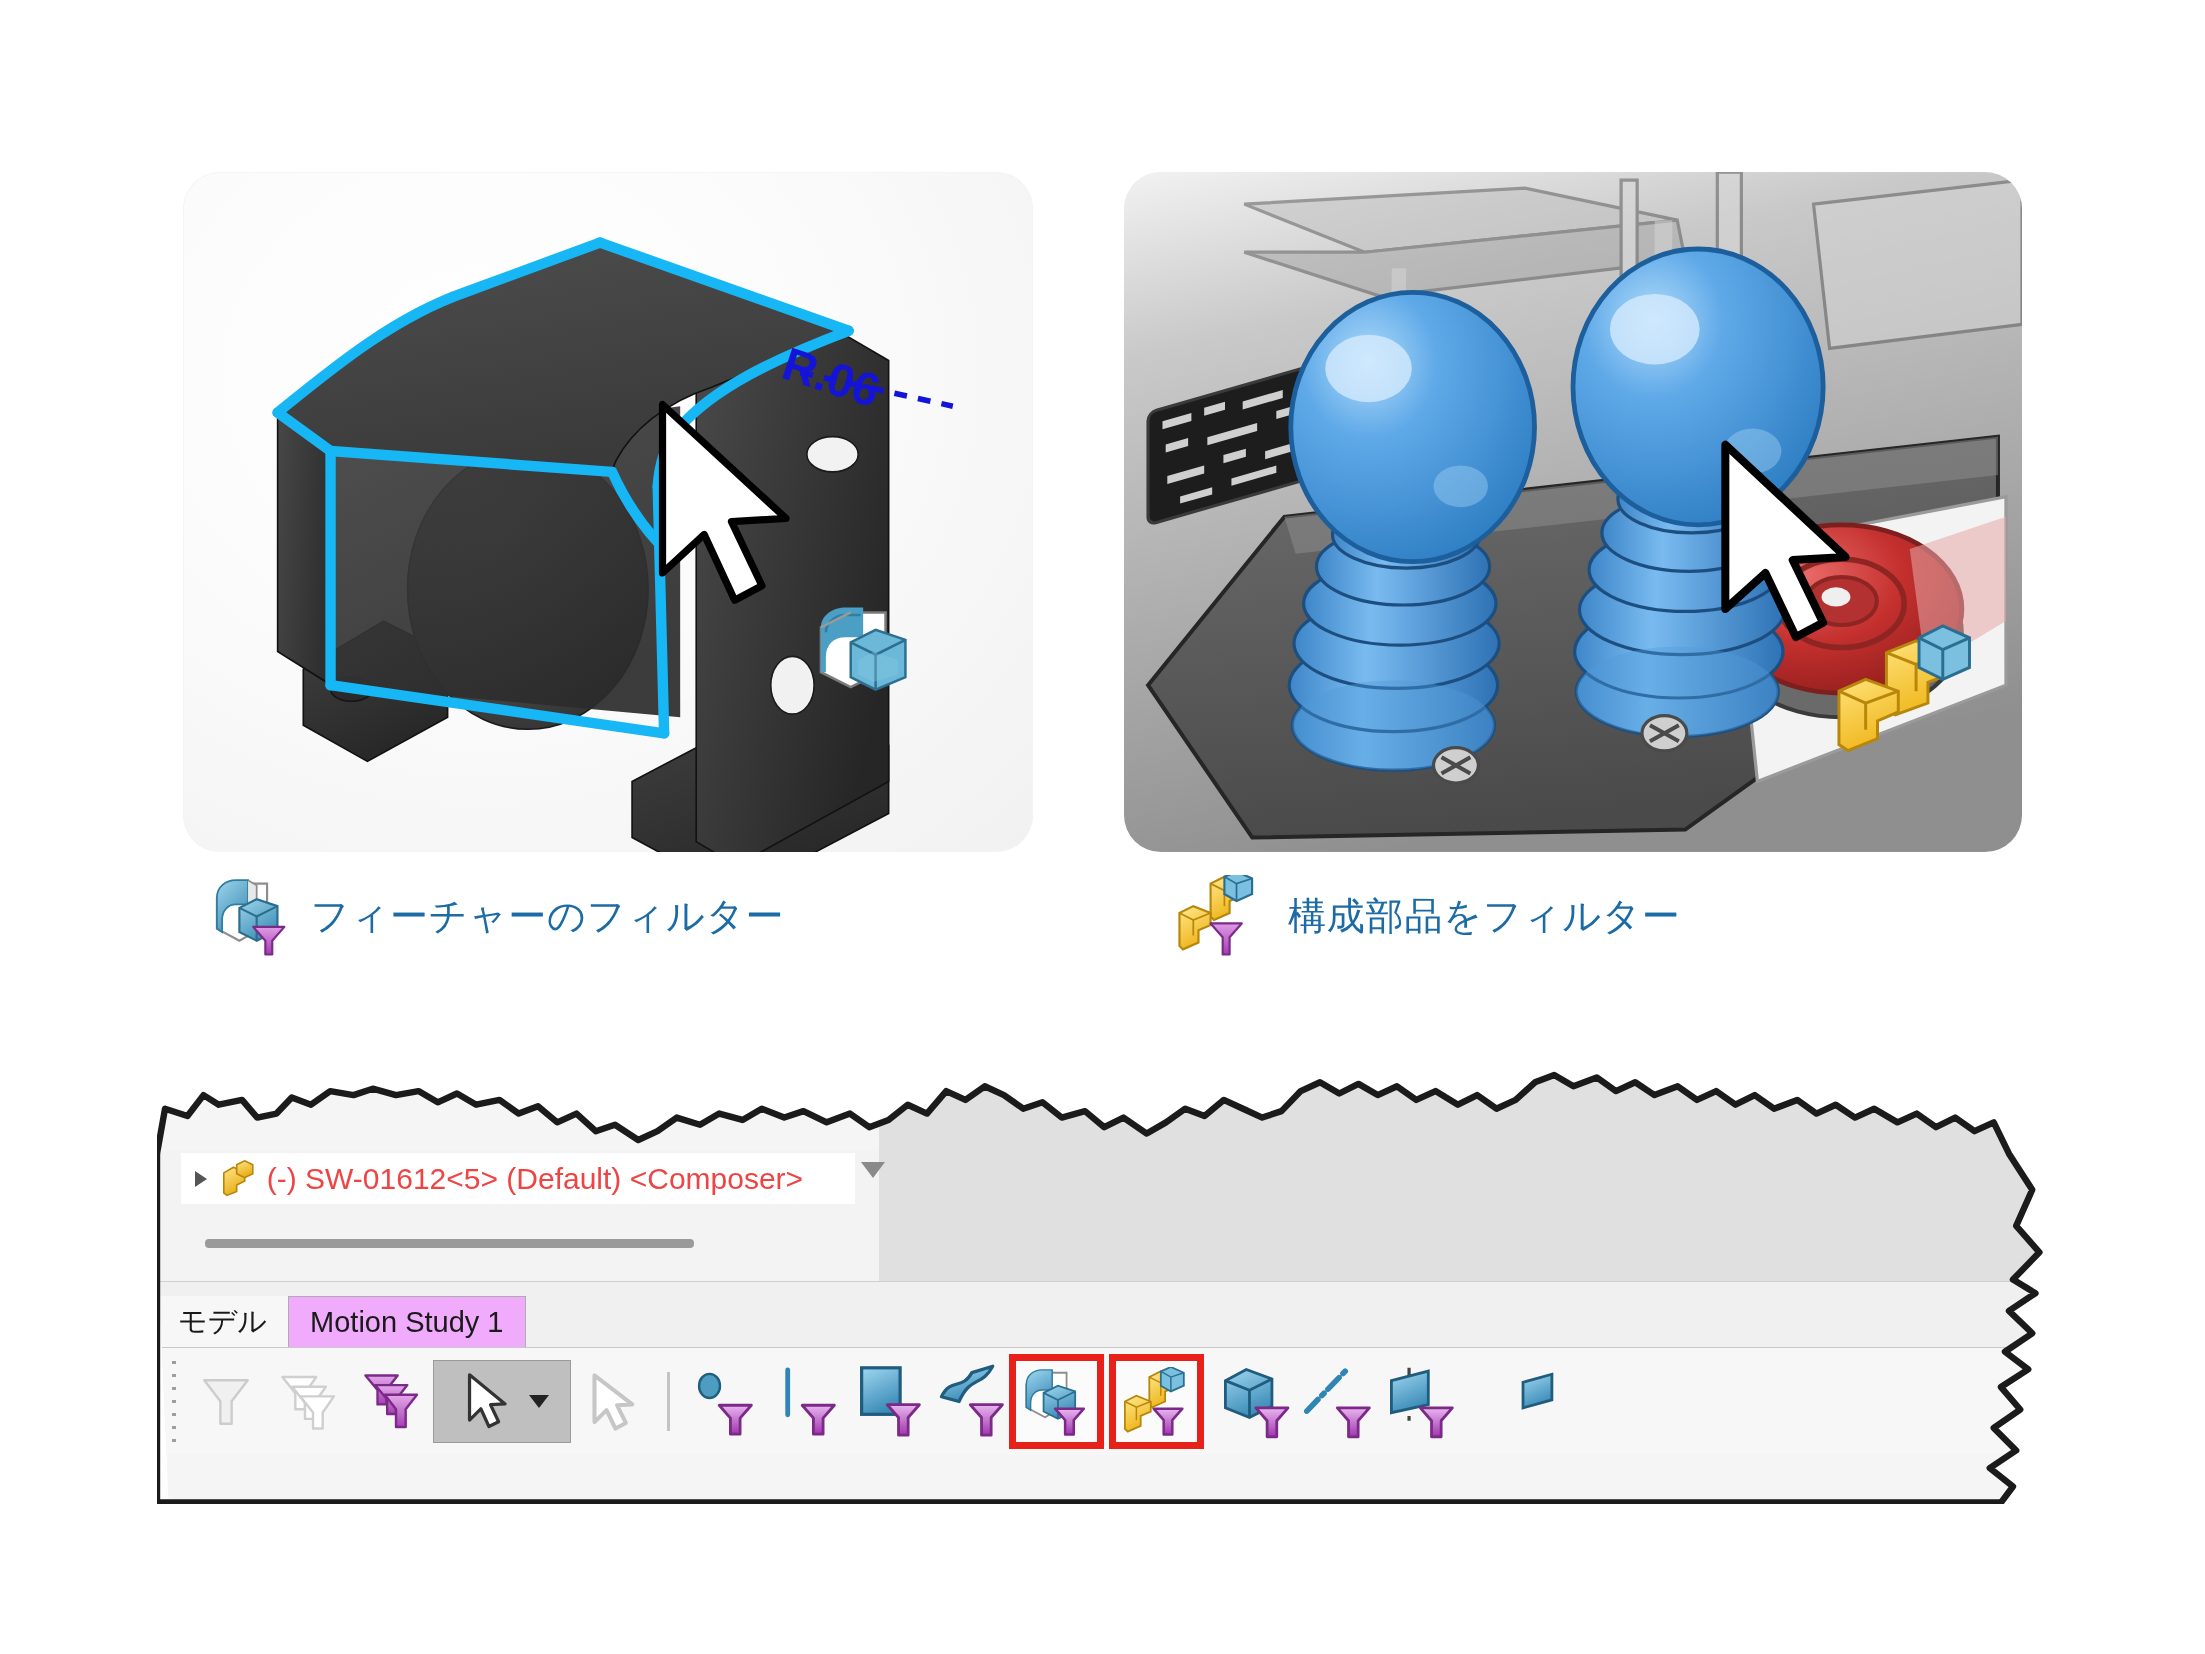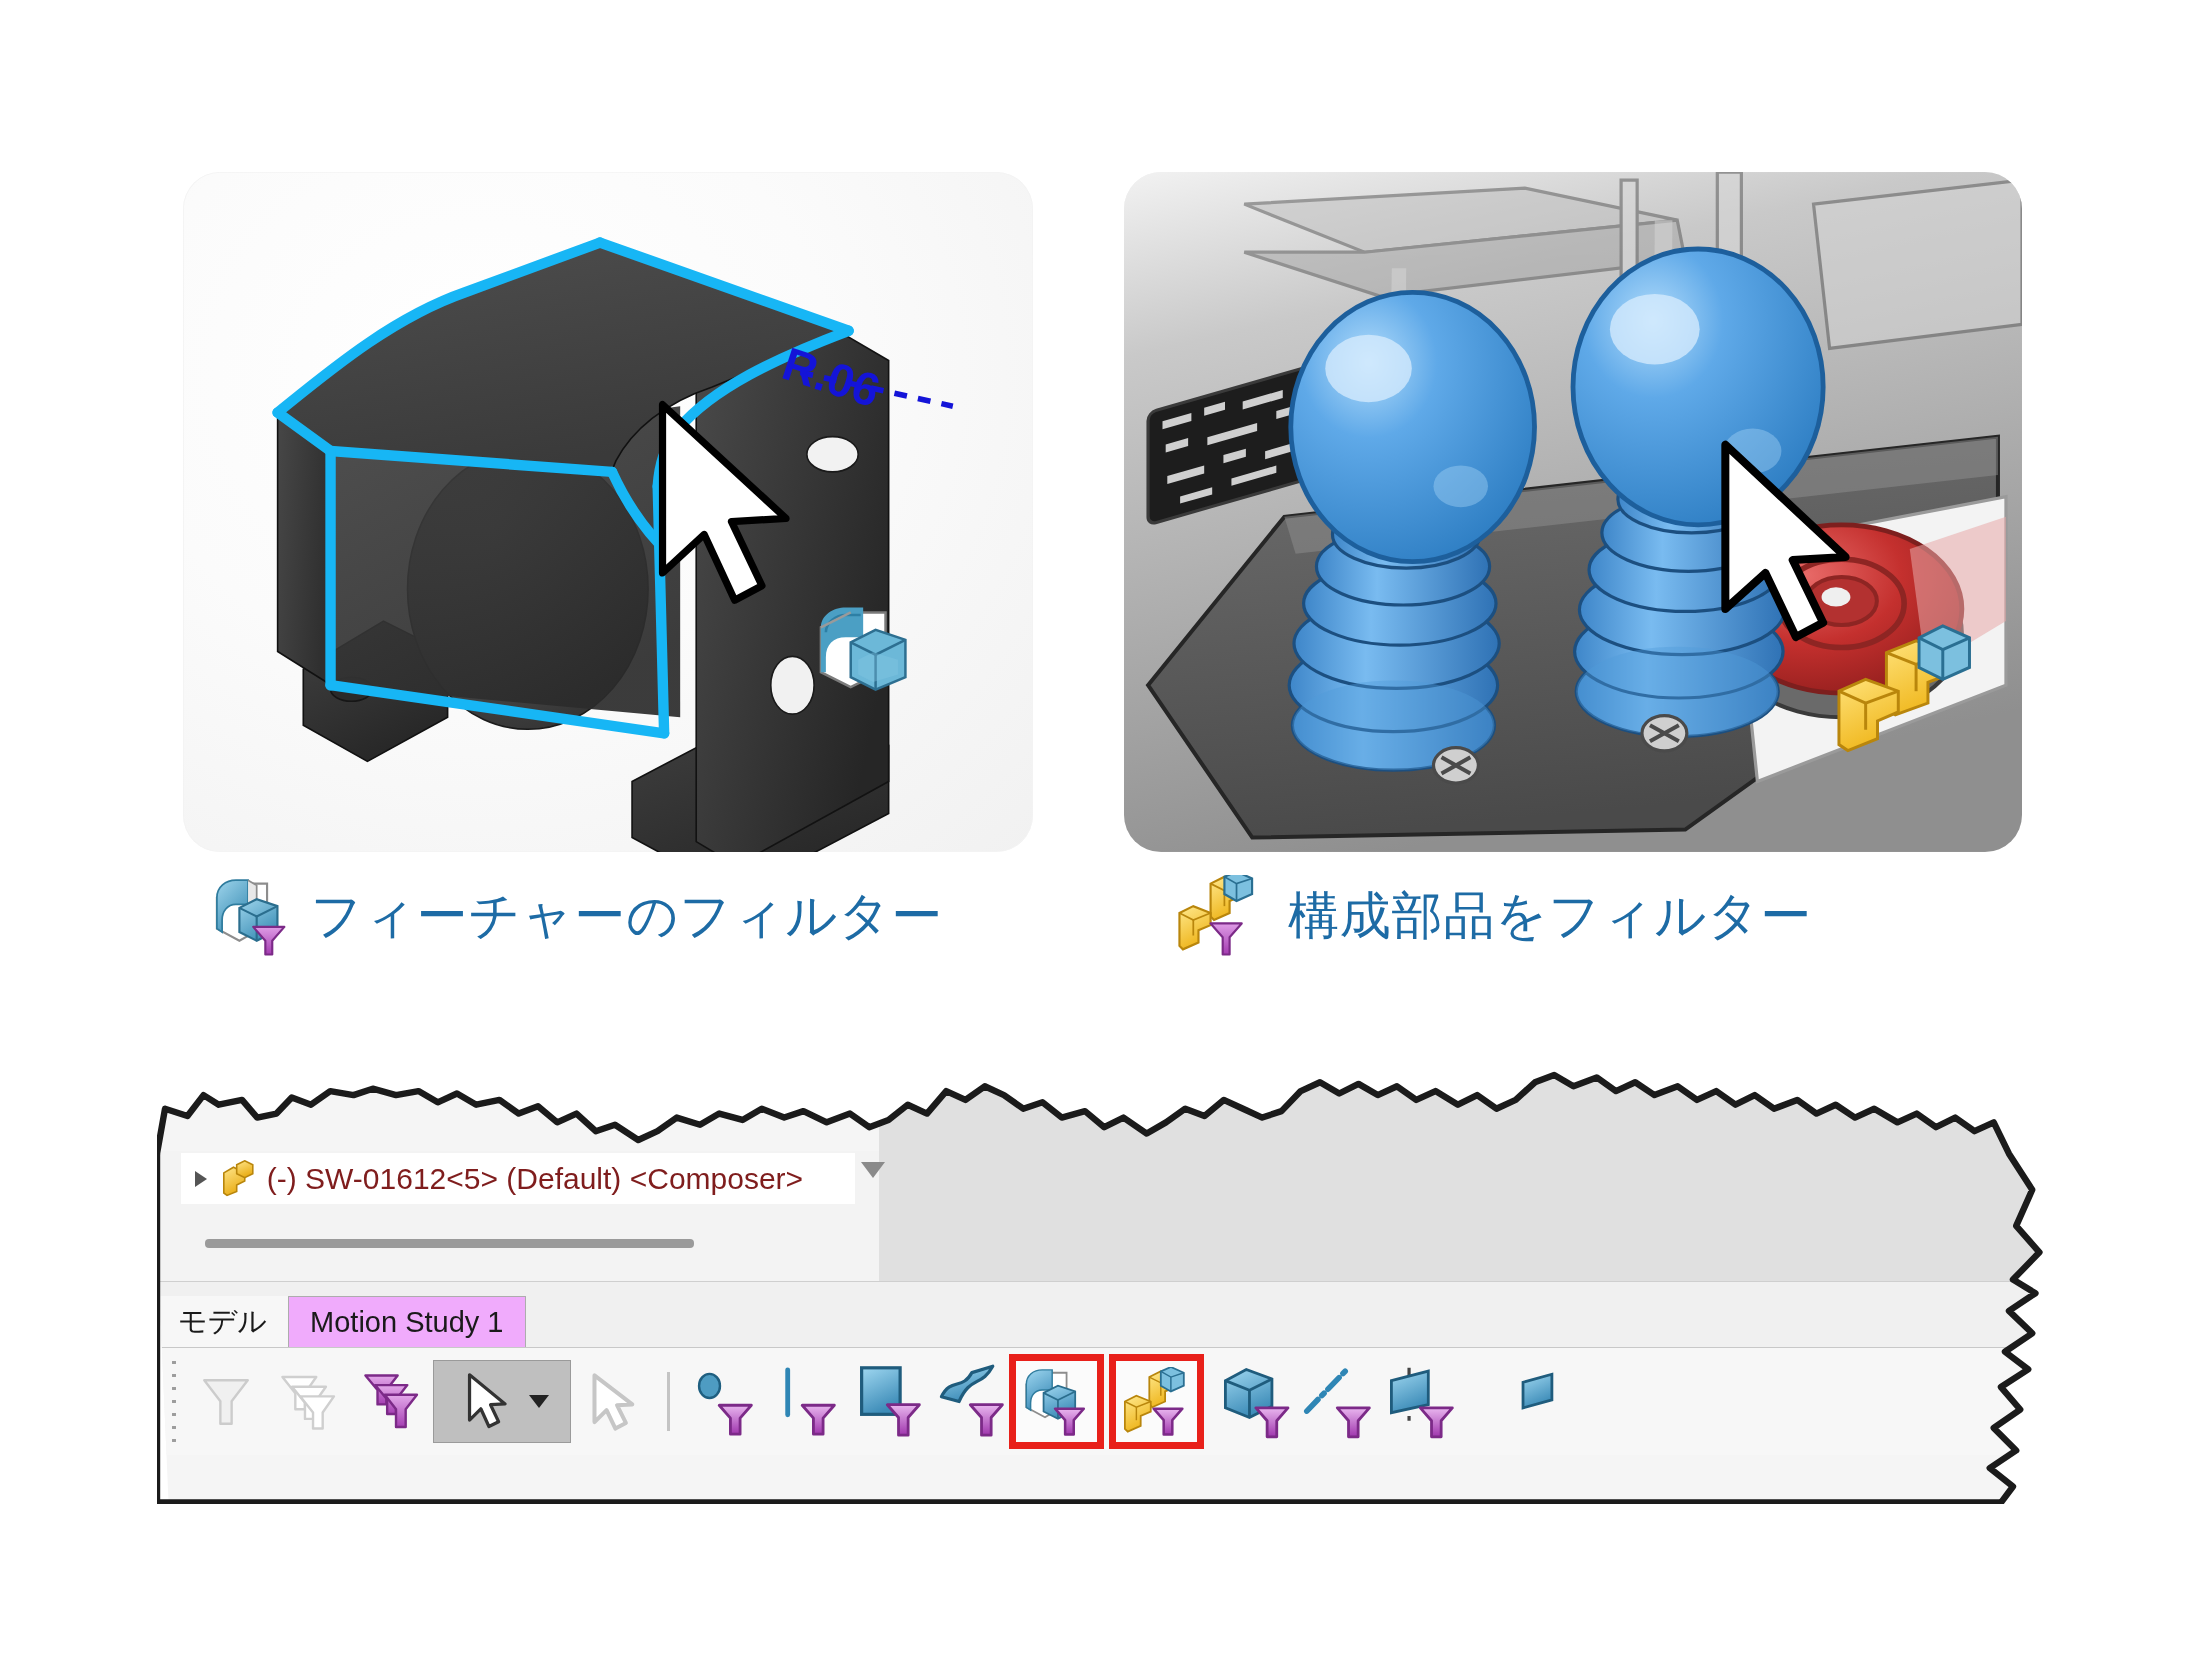--- a/index.html
+++ b/index.html
@@ -39,21 +39,21 @@
   .caption {
     position: absolute;
     display: flex;
     align-items: center;
     gap: 17.6px;
     height: 88px;
   }
   #caption-feature { left: 210px; top: 872px; }
   #caption-component { left: 1176px; top: 872px; gap: 29px; }
   .caption-text {
-    font-size: 51px;
+    font-size: 38px;
     color: #1d6ba5;
     font-family: Liberation Mono, monospace;
     letter-spacing: 0.8px;
     white-space: nowrap;
   }
   .caption-icon { width: 83px; height: 83px; flex: none; }
 
   
   #sw-panel {
     position: absolute;
@@ -131,21 +131,21 @@
   }
   .tree-arrow {
     width: 0; height: 0;
     border-left: 12px solid #555;
     border-top: 8.8px solid transparent;
     border-bottom: 8.8px solid transparent;
     flex: none;
   }
   .tree-label {
     font-size: 30px;
-    color: #7f1d1d;
+    color: #ef4444;
     white-space: nowrap;
     font-family: "Liberation Sans", sans-serif;
   }
   #tree-dropdown {
     position: absolute;
     left: 704px; top: 107px;
     width: 0; height: 0;
     border-top: 16px solid #8a8a8a;
     border-left: 12px solid transparent;
     border-right: 12px solid transparent;

